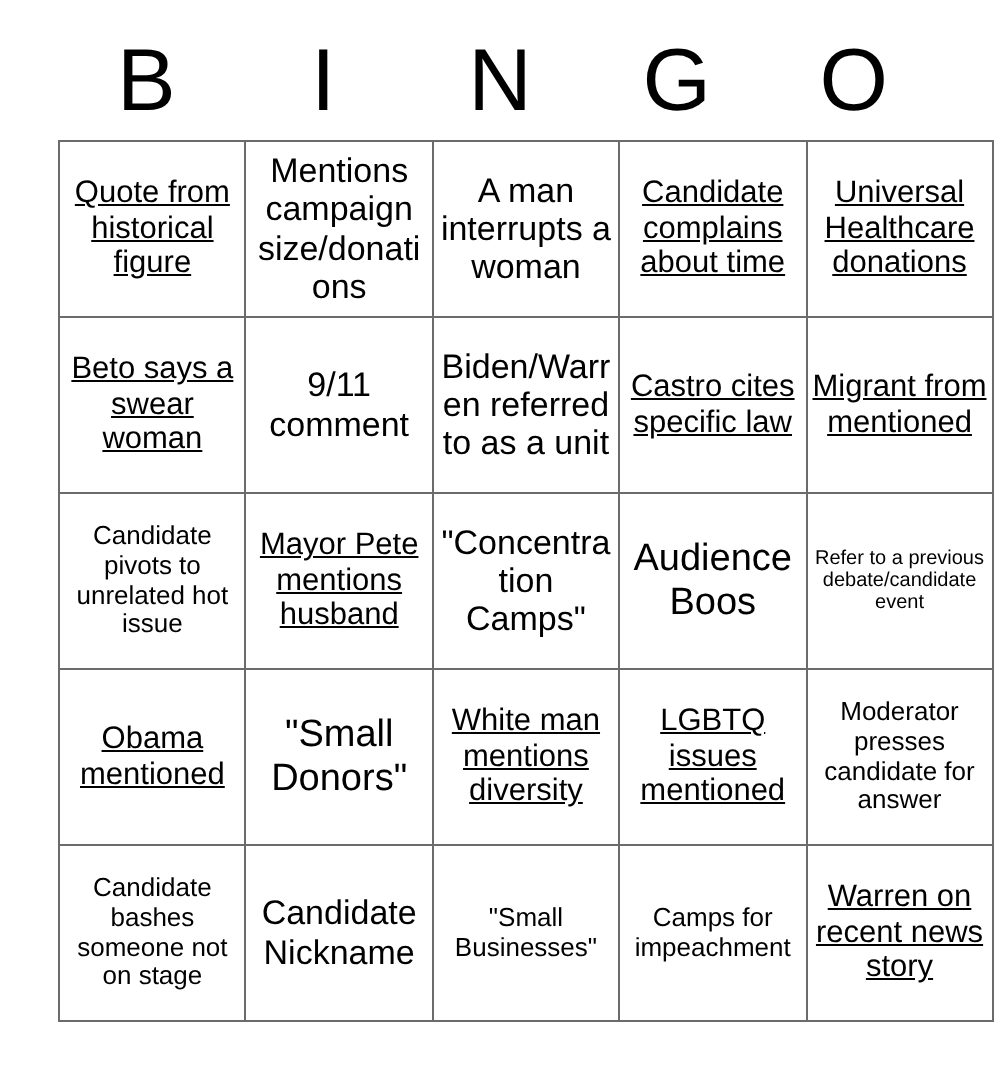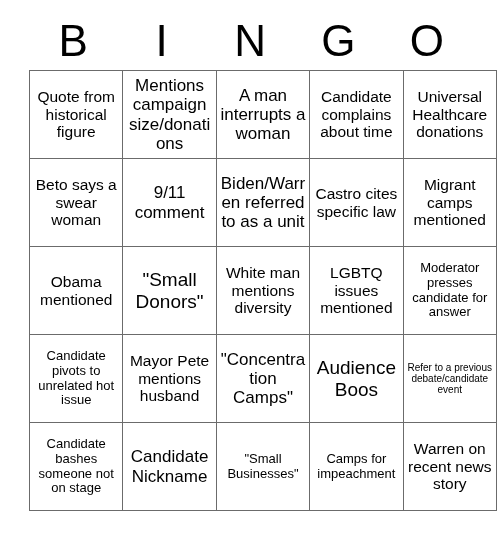--- a/index.html
+++ b/index.html
@@ -64,21 +64,21 @@
     display: block;
     line-height: 1.12;
     word-wrap: break-word;
     overflow-wrap: break-word;
     hyphens: none;
   }
 
   
   .fs-xl   { font-size: 19px; }
   .fs-lg   { font-size: 17px; }
-  .fs-md   { font-size: 15.5px; }
+  .fs-md   { font-size: 15.5px; text-decoration: underline; }
   .fs-sm   { font-size: 13px; }
   .fs-xs   { font-size: 17px; }
   .fs-xxs  { font-size: 10px; }
 </style>
 </head>
 <body>
 
 <div class="card">
 
   <div class="header-row">
@@ -115,55 +115,55 @@
         <td>
             <span class="cell-text fs-lg">9/11 comment</span>
           </td>
         <td>
             <span class="cell-text fs-xs">Biden/Warren referred to as a unit</span>
           </td>
         <td>
             <span class="cell-text fs-md">Castro cites specific law</span>
           </td>
         <td>
-            <span class="cell-text fs-md">Migrant camps mentioned</span>
+            <span class="cell-text fs-md">Migrant from mentioned</span>
+          </td>
+      </tr>
+      <tr>
+        <td>
+            <span class="cell-text fs-sm">Candidate pivots to unrelated hot issue</span>
+          </td>
+        <td>
+            <span class="cell-text fs-md">Mayor Pete mentions husband</span>
+          </td>
+        <td>
+            <span class="cell-text fs-xs">"Concentration Camps"</span>
+          </td>
+        <td>
+            <span class="cell-text fs-xl">Audience Boos</span>
+          </td>
+        <td>
+            <span class="cell-text fs-xxs">Refer to a previous debate/candidate event</span>
           </td>
       </tr>
       <tr>
         <td>
             <span class="cell-text fs-md">Obama mentioned</span>
           </td>
         <td>
             <span class="cell-text fs-xl">"Small Donors"</span>
           </td>
         <td>
             <span class="cell-text fs-md">White man mentions diversity</span>
           </td>
         <td>
             <span class="cell-text fs-md">LGBTQ issues mentioned</span>
           </td>
         <td>
             <span class="cell-text fs-sm">Moderator presses candidate for answer</span>
-          </td>
-      </tr>
-      <tr>
-        <td>
-            <span class="cell-text fs-sm">Candidate pivots to unrelated hot issue</span>
-          </td>
-        <td>
-            <span class="cell-text fs-md">Mayor Pete mentions husband</span>
-          </td>
-        <td>
-            <span class="cell-text fs-xs">"Concentration Camps"</span>
-          </td>
-        <td>
-            <span class="cell-text fs-xl">Audience Boos</span>
-          </td>
-        <td>
-            <span class="cell-text fs-xxs">Refer to a previous debate/candidate event</span>
           </td>
       </tr>
       <tr>
         <td>
             <span class="cell-text fs-sm">Candidate bashes someone not on stage</span>
           </td>
         <td>
             <span class="cell-text fs-lg">Candidate Nickname</span>
           </td>
         <td>

